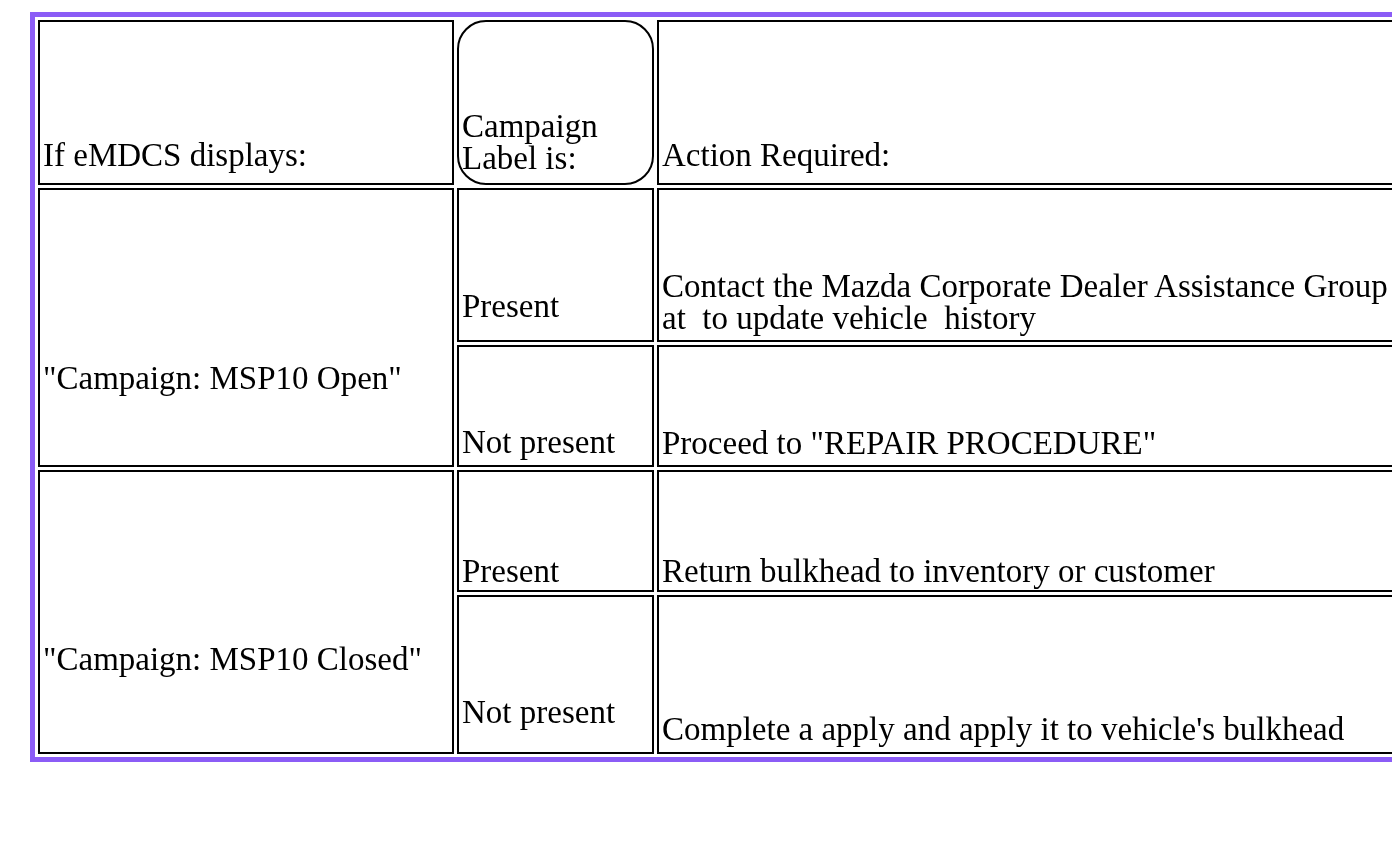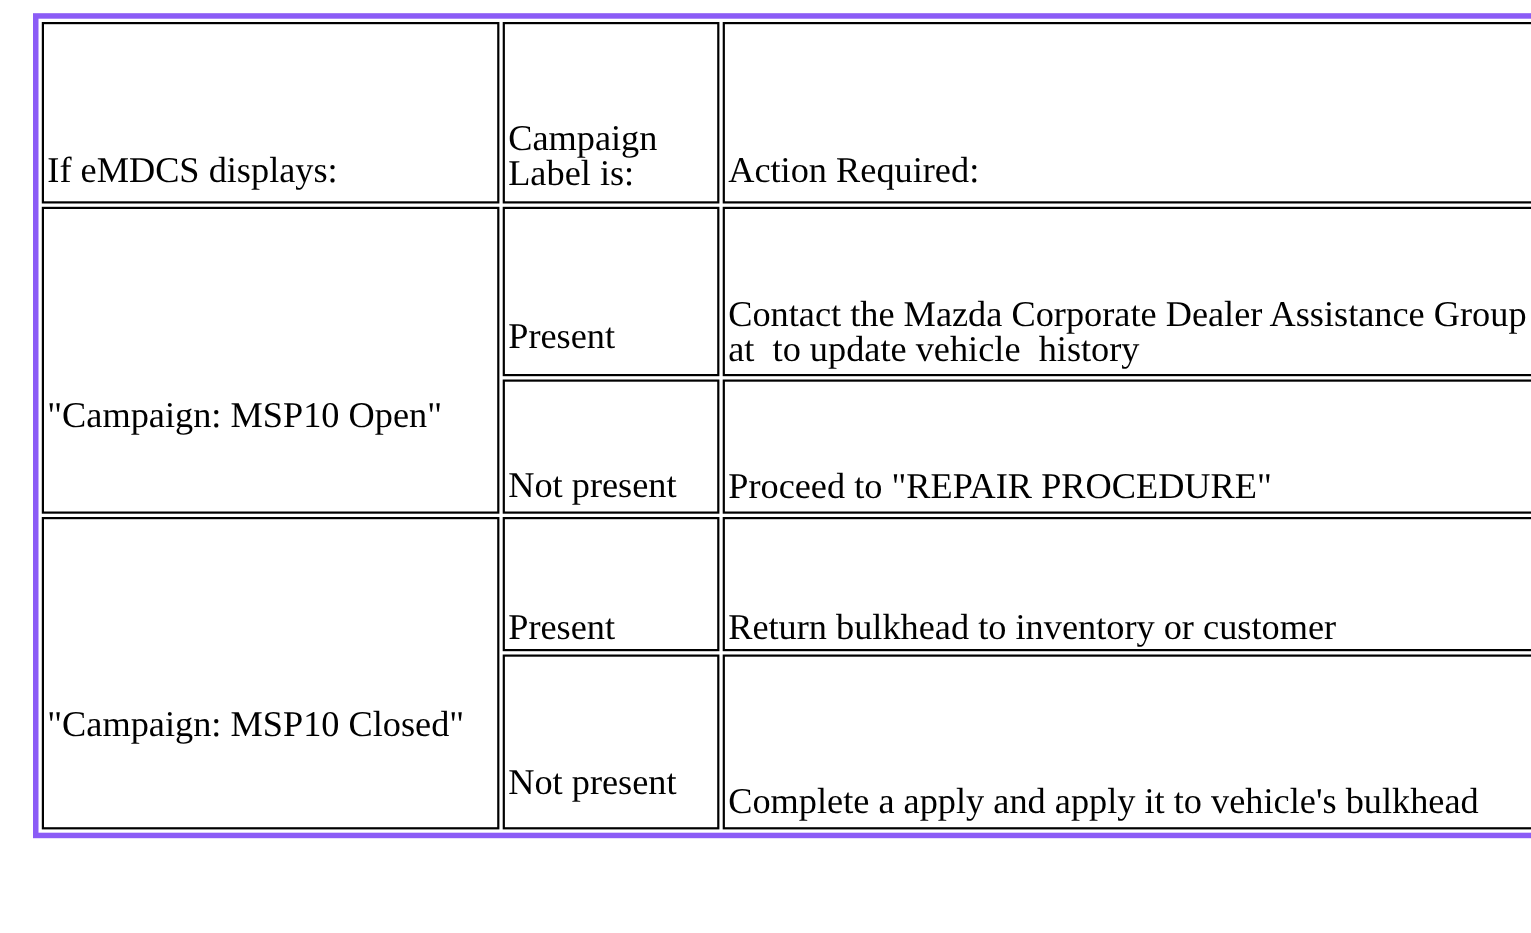--- a/index.html
+++ b/index.html
@@ -28,21 +28,21 @@
     box-sizing: border-box;
     vertical-align: bottom;
     padding: 2px 3px;
     font-size: 33px;
     line-height: 32px;
     background: #ffffff;
     overflow: hidden;
   }
   
   .c1 { width: 416px; }
-  .c2 { width: 197px; }
+  .c2 { width: 197px; border-radius: 29px; }
   .c3 { width: 743px; }
   
   .rh-header { height: 165px; }
   .rh-2 { height: 154px; }
   .rh-3 { height: 122px; }
   .rh-4 { height: 122px; }
   .rh-5 { height: 159px; }
   
   .pb12 { padding-bottom: 12px; }
   .pb9  { padding-bottom: 9px; }

